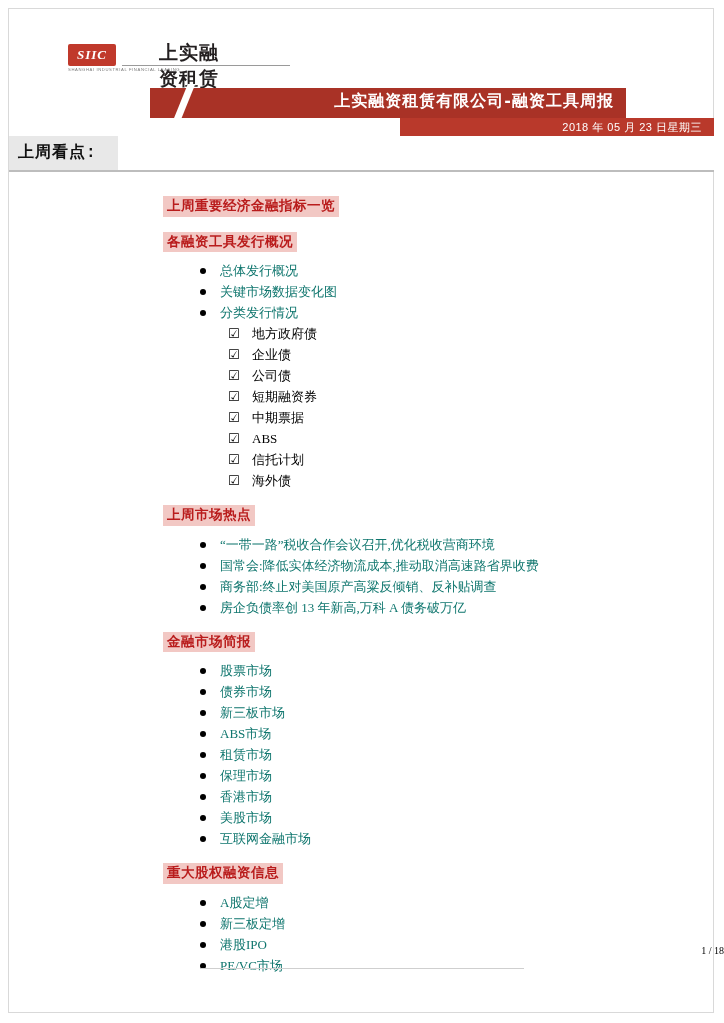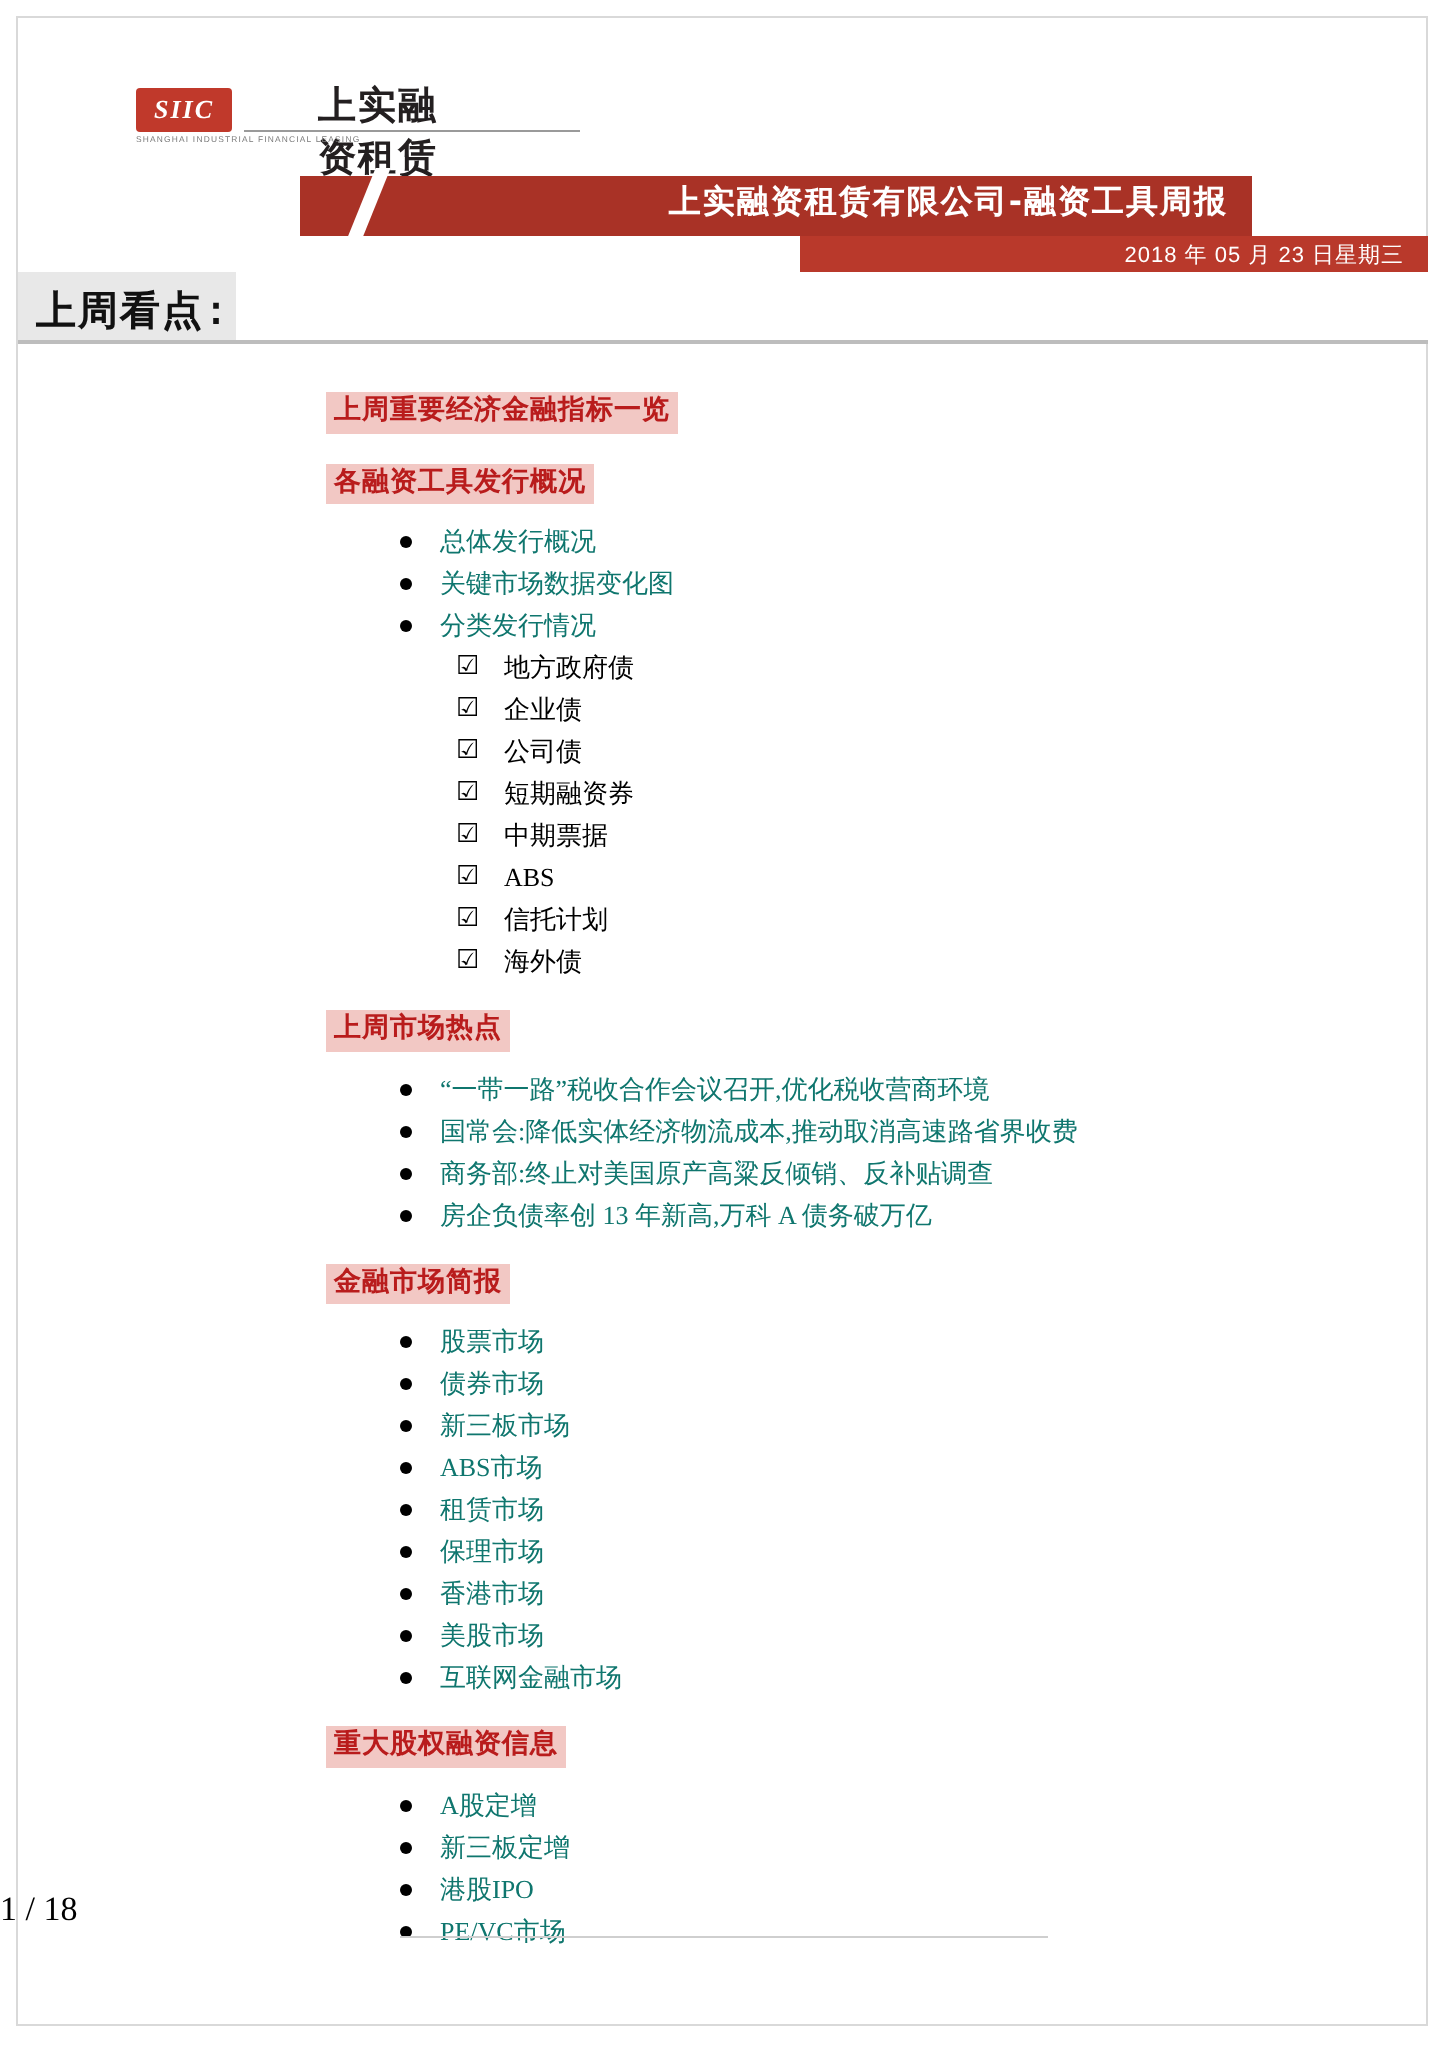--- a/index.html
+++ b/index.html
@@ -161,21 +161,21 @@
     top: 136px;
     width: 596px;
     height: 34px;
     background: #ffffff;
   }
   .banner-label {
     position: absolute;
     left: 18px;
     top: 142px;
     font-family: Liberation Mono, monospace;
-    font-size: 20px;
+    font-size: 16px;
     font-weight: bold;
     color: #111111;
     letter-spacing: 1px;
   }
   .banner-rule {
     position: absolute;
     left: 9px;
     top: 170px;
     width: 705px;
     height: 2px;
@@ -258,23 +258,23 @@
     line-height: 21px;
     color: #000000;
   }
 
   
   .footer {
     position: absolute;
     left: 0;
     top: 945px;
     width: 724px;
-    text-align: left;
-    font-family: "Liberation Serif", serif;
-    font-size: 17px;
+    text-align: right;
+    font-family: "Liberation Serif", serif;
+    font-size: 10px;
     color: #000000;
   }
   .footer-rule {
     position: absolute;
     left: 200px;
     top: 968px;
     width: 324px;
     height: 1px;
     background: #cfcfcf;
   }

